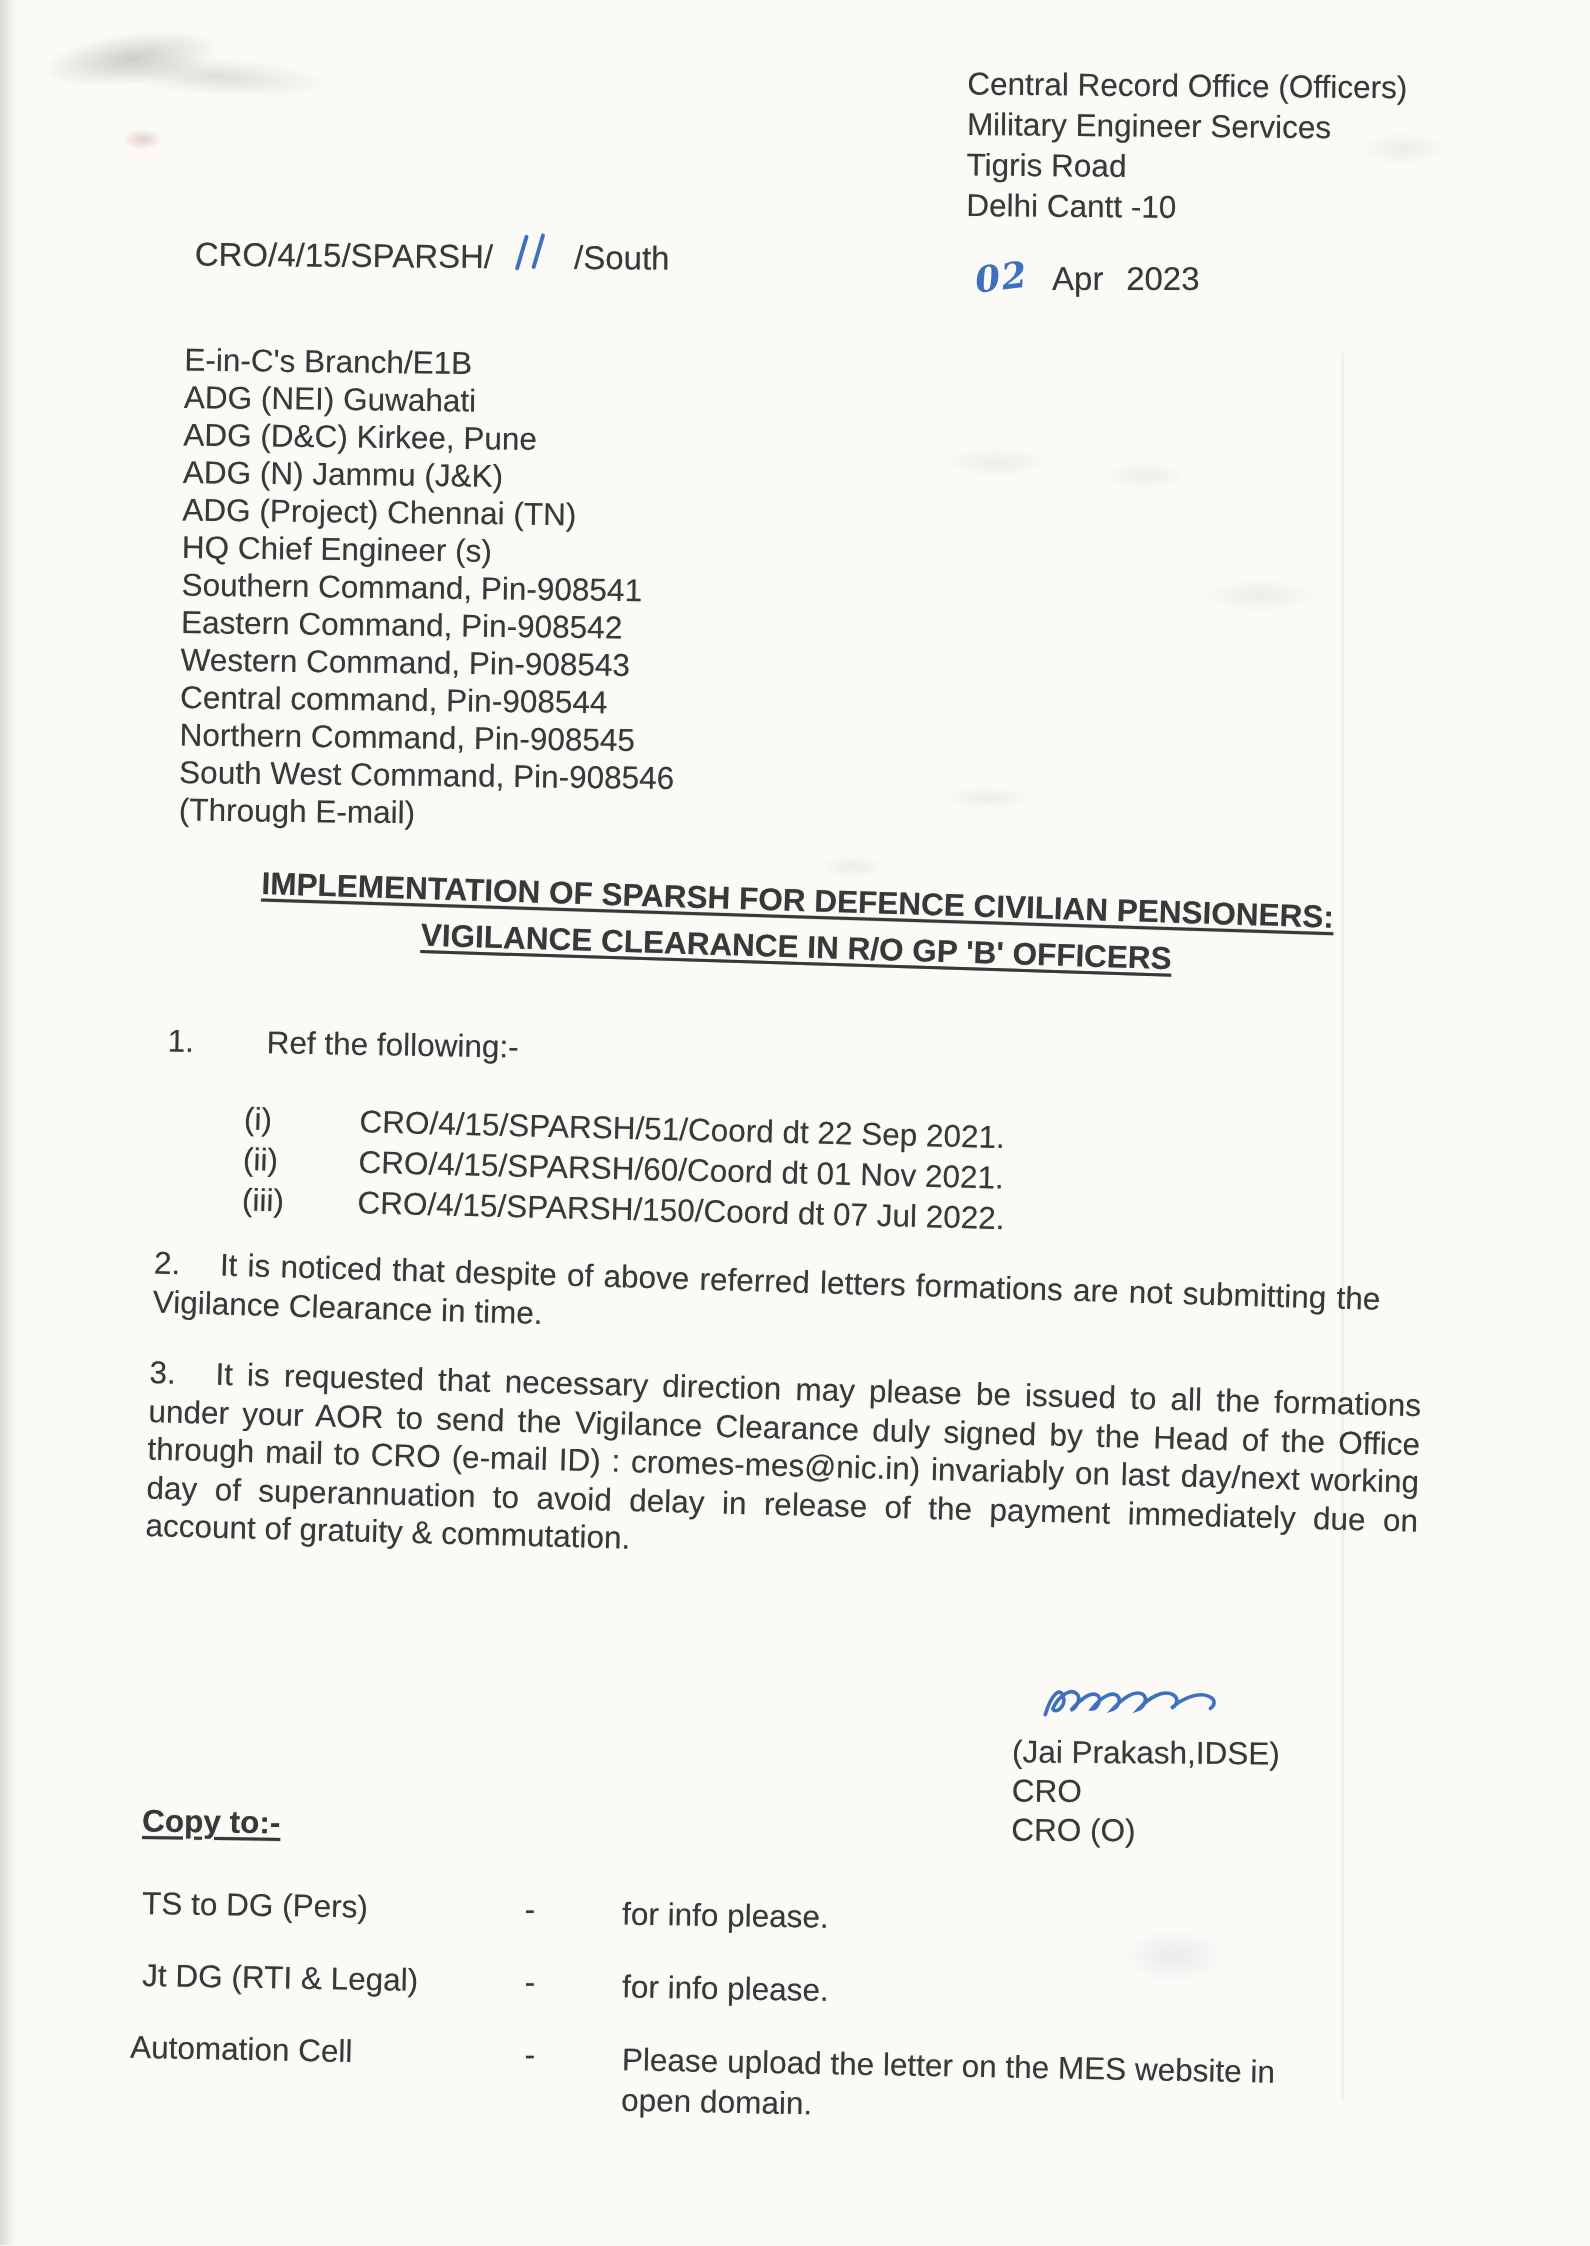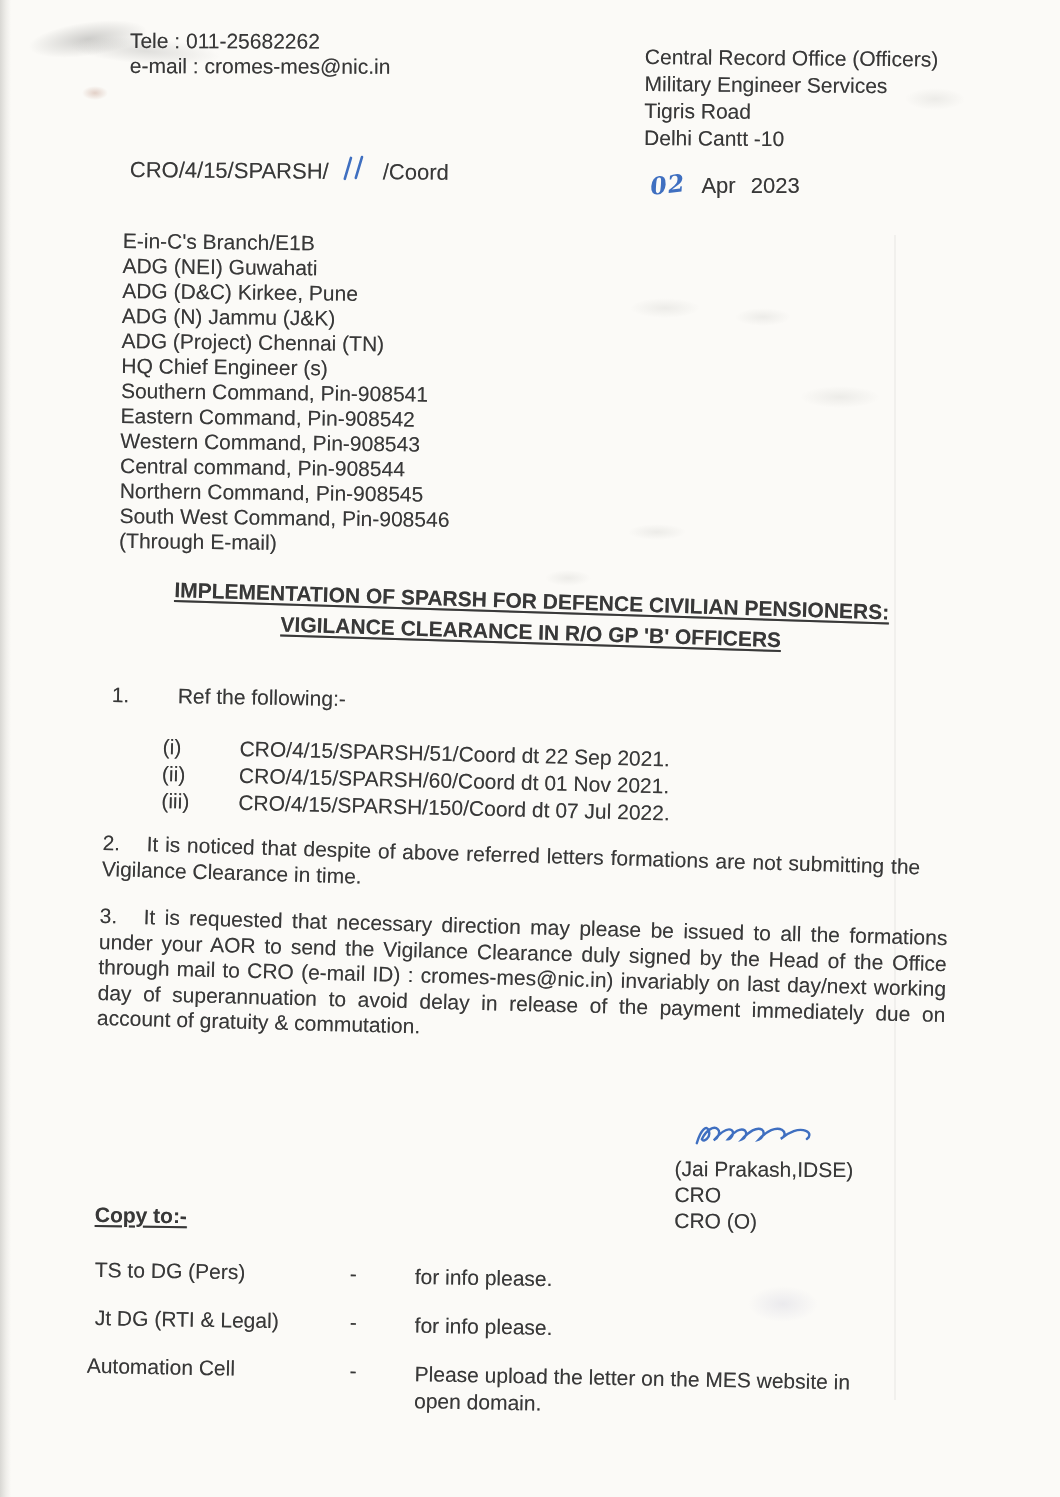--- a/index.html
+++ b/index.html
@@ -88,37 +88,33 @@
   <div class="smudge sm3"></div>
   <div class="fold"></div>
   <div class="blob b1"></div>
   <div class="blob b2"></div>
   <div class="blob b3"></div>
   <div class="blob b4"></div>
   <div class="blob b5"></div>
   <div class="blob b6"></div>
   <div class="blob b7"></div>
 
-  <div class="abs hdr-left">
-    <div class="ln">Tele : 011-25682262</div>
-    <div class="ln">e-mail : cromes-mes@nic.in</div>
-  </div>
 
   <div class="abs office">
     <div>Central Record Office (Officers)</div>
     <div>Military Engineer Services</div>
     <div>Tigris Road</div>
     <div>Delhi Cantt -10</div>
   </div>
 
   <div class="abs fileline">
     <span>CRO/4/15/SPARSH/</span><span class="hand-num" title=""><svg width="30" height="28" viewBox="0 0 30 28">
         <path d="M12,3 L6,24" stroke="#3f6fc0" stroke-width="2.6" fill="none" stroke-linecap="round"></path>
         <path d="M23,2 L17,23" stroke="#3f6fc0" stroke-width="2.6" fill="none" stroke-linecap="round"></path>
-      </svg></span><span>/Coord</span>
+      </svg></span><span>/South</span>
   </div>
 
   <div class="abs dateline">
     <span class="hand-day">02</span><span class="printed-date">Apr 2023</span>
   </div>
 
   <div class="abs addr">
     <div class="ln">E-in-C's Branch/E1B</div>
     <div class="ln">ADG (NEI) Guwahati</div>
     <div class="ln">ADG (D&amp;C) Kirkee, Pune</div>

